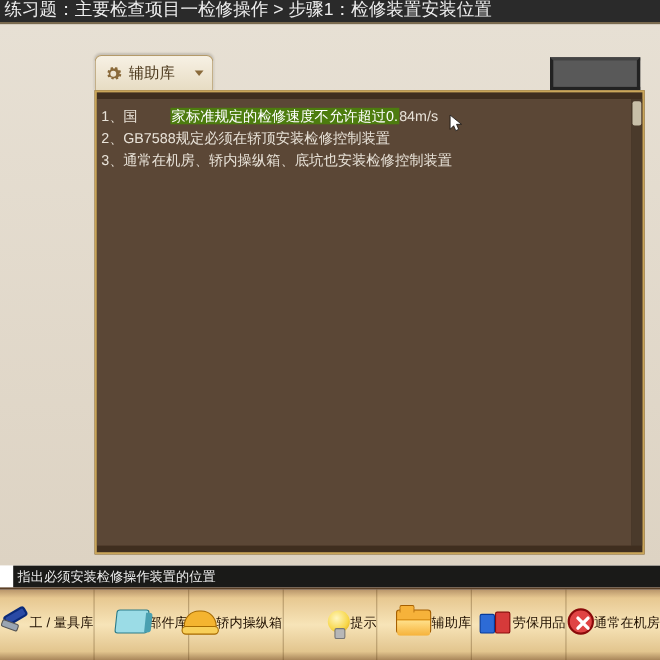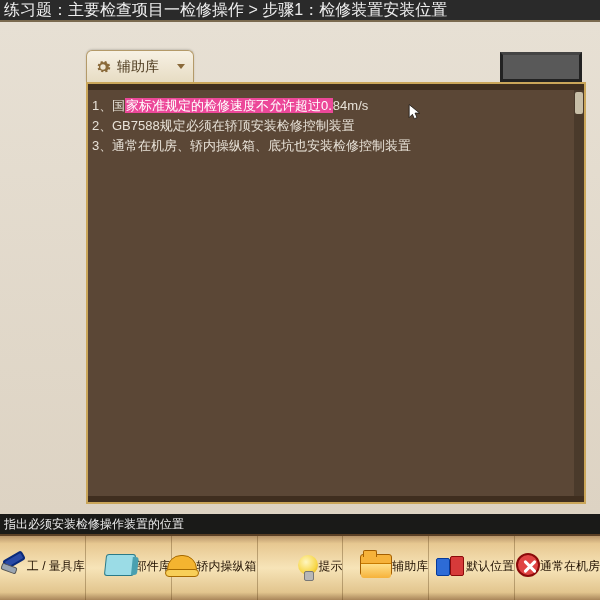--- a/index.html
+++ b/index.html
@@ -66,21 +66,21 @@
     position: absolute;
     top: 6px; left: 0; right: 10px; bottom: 6px;
     background: #5b4736;
     color: #e8e2d8;
     font-size: 13px;
     line-height: 20px;
     padding: 6px 8px 6px 4px;
   }
   .content .row { white-space: nowrap; }
   .content .row .num { display:inline-block; width: 20px; }
-  .hl { background: #ec4899; color: #fff; padding: 0 1px; }
+  .hl { background: #4d7c0f; color: #fff; padding: 0 1px; margin-left: 30px; }
   .cursor {
     position: absolute;
     top: 14px; left: 320px;
     width: 14px; height: 18px;
     pointer-events: none;
   }
   .scrollbar {
     position: absolute;
     top: 6px; right: 0; bottom: 6px; width: 10px;
     background: #4a3a2b;
@@ -92,20 +92,21 @@
     border-radius: 2px;
   }
 
   .hintbar {
     height: 20px;
     background: #1a1a18;
     color: #ececec;
     font-size: 12px;
     line-height: 20px;
     padding: 0 4px;
+    margin-left: 12px;
   }
 
   .toolbar {
     height: 66px;
     background: linear-gradient(#b8956a 0%, #e7c891 12%, #f7e4b8 50%, #e2c58e 88%, #a9865a 100%);
     border-top: 2px solid #5b4026;
     display: flex;
     align-items: stretch;
   }
   .tb-item {
@@ -220,21 +221,21 @@
   <div class="tb-item">
     <div class="icon">
         <div class="ico-folder"></div>
       </div>
     <div class="label">辅助库</div>
   </div>
   <div class="tb-item">
     <div class="icon">
         <div class="ico-books"></div>
       </div>
-    <div class="label">默认位置</div>
+    <div class="label">劳保用品</div>
   </div>
   <div class="tb-item">
     <div class="icon">
         <div class="ico-cancel"></div>
       </div>
     <div class="label">通常在机房</div>
   </div>
 </div>
 
 </body></html>

